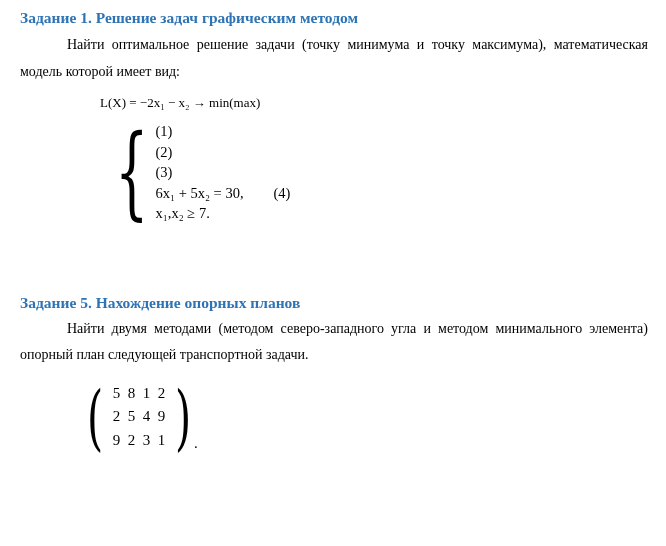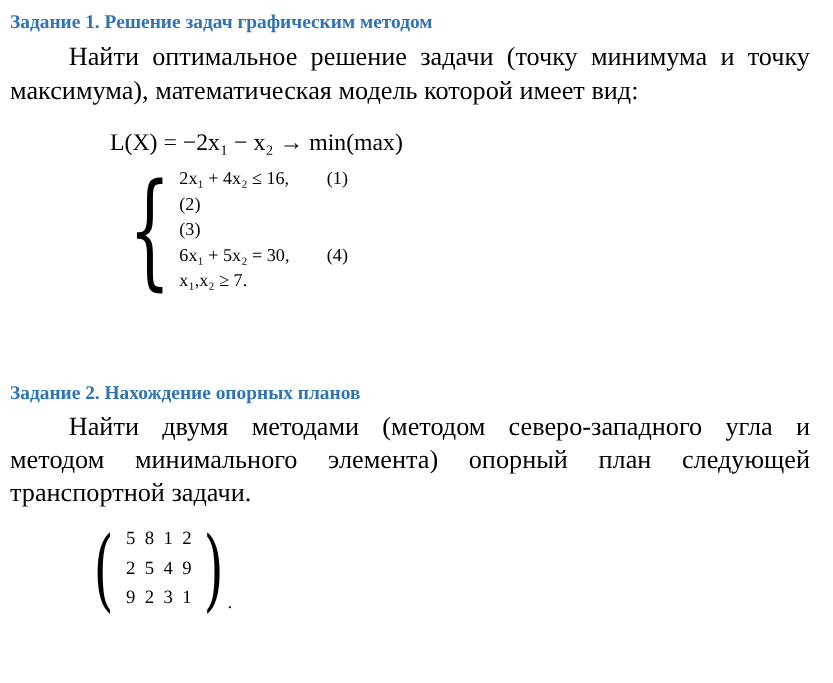--- a/index.html
+++ b/index.html
@@ -2,42 +2,42 @@
 <html><head>
 <meta charset="utf-8">
 <style>
   * { margin: 0; padding: 0; box-sizing: border-box; }
   html, body { background: #ffffff; }
   body {
     width: 666px; height: 546px; overflow: hidden;
     font-family: "Liberation Serif", "DejaVu Serif", serif;
     color: #000000;
   }
-  .page { width: 666px; height: 546px; padding: 9px 18px 0 8px; }
+  .page { width: 666px; height: 546px; padding: 9px 18px 0 20px; }
 
   .doc-heading {
     color: #2e74b5;
     font-weight: bold;
     font-size: 15.5px;
     font-family: "Liberation Serif", "DejaVu Serif", serif;
   }
   .h1 { margin-bottom: 5px; }
   .h2 { margin-top: 70px; margin-bottom: 4px; }
 
   .para {
-    font-size: 21px;
+    font-size: 14px;
     line-height: 26.5px;
     text-align: justify;
     text-indent: 47px;
   }
 
   .formula {
-    margin-top: 19px;
+    margin-top: 7px;
     margin-left: 80px;
-    font-size: 19px;
+    font-size: 13px;
     line-height: 22px;
     white-space: nowrap;
   }
 
   .system {
     margin-top: 7px;
     margin-left: 92px;
     display: flex;
     align-items: center;
   }
@@ -88,41 +88,40 @@
   <div class="doc-heading h1">Задание 1. Решение задач графическим методом</div>
 
   <p class="para">Найти оптимальное решение задачи (точку минимума и точку максимума), математическая модель которой имеет вид:</p>
 
   <div class="formula">L(X) = −2x₁ − x₂ → min(max)</div>
 
   <div class="system">
     <span class="brace">{</span>
     <div class="c-rows">
         <div class="c-row">
-          <span class="c-expr">2x₁ + 4x₂ ≤ 16,</span>
           <span class="c-num">(1)</span>
         </div>
         <div class="c-row">
           <span class="c-num">(2)</span>
         </div>
         <div class="c-row">
           <span class="c-num">(3)</span>
         </div>
         <div class="c-row">
           <span class="c-expr">6x₁ + 5x₂ = 30,</span>
           <span class="c-num">(4)</span>
         </div>
         <div class="c-row">
           <span class="c-expr">x₁,x₂ ≥ 7.</span>
           <span class="c-num"></span>
         </div>
       </div>
   </div>
 
-  <div class="doc-heading h2">Задание 2. Нахождение опорных планов</div>
+  <div class="doc-heading h2">Задание 5. Нахождение опорных планов</div>
 
   <p class="para">Найти двумя методами (методом северо-западного угла и методом минимального элемента) опорный план следующей транспортной задачи.</p>
 
 
   <div class="matrix-wrap">
     <span class="paren left">(</span>
     <div class="m-rows">
         <div class="m-row">
           <span class="m-cell">5</span>
           <span class="m-cell">8</span>

